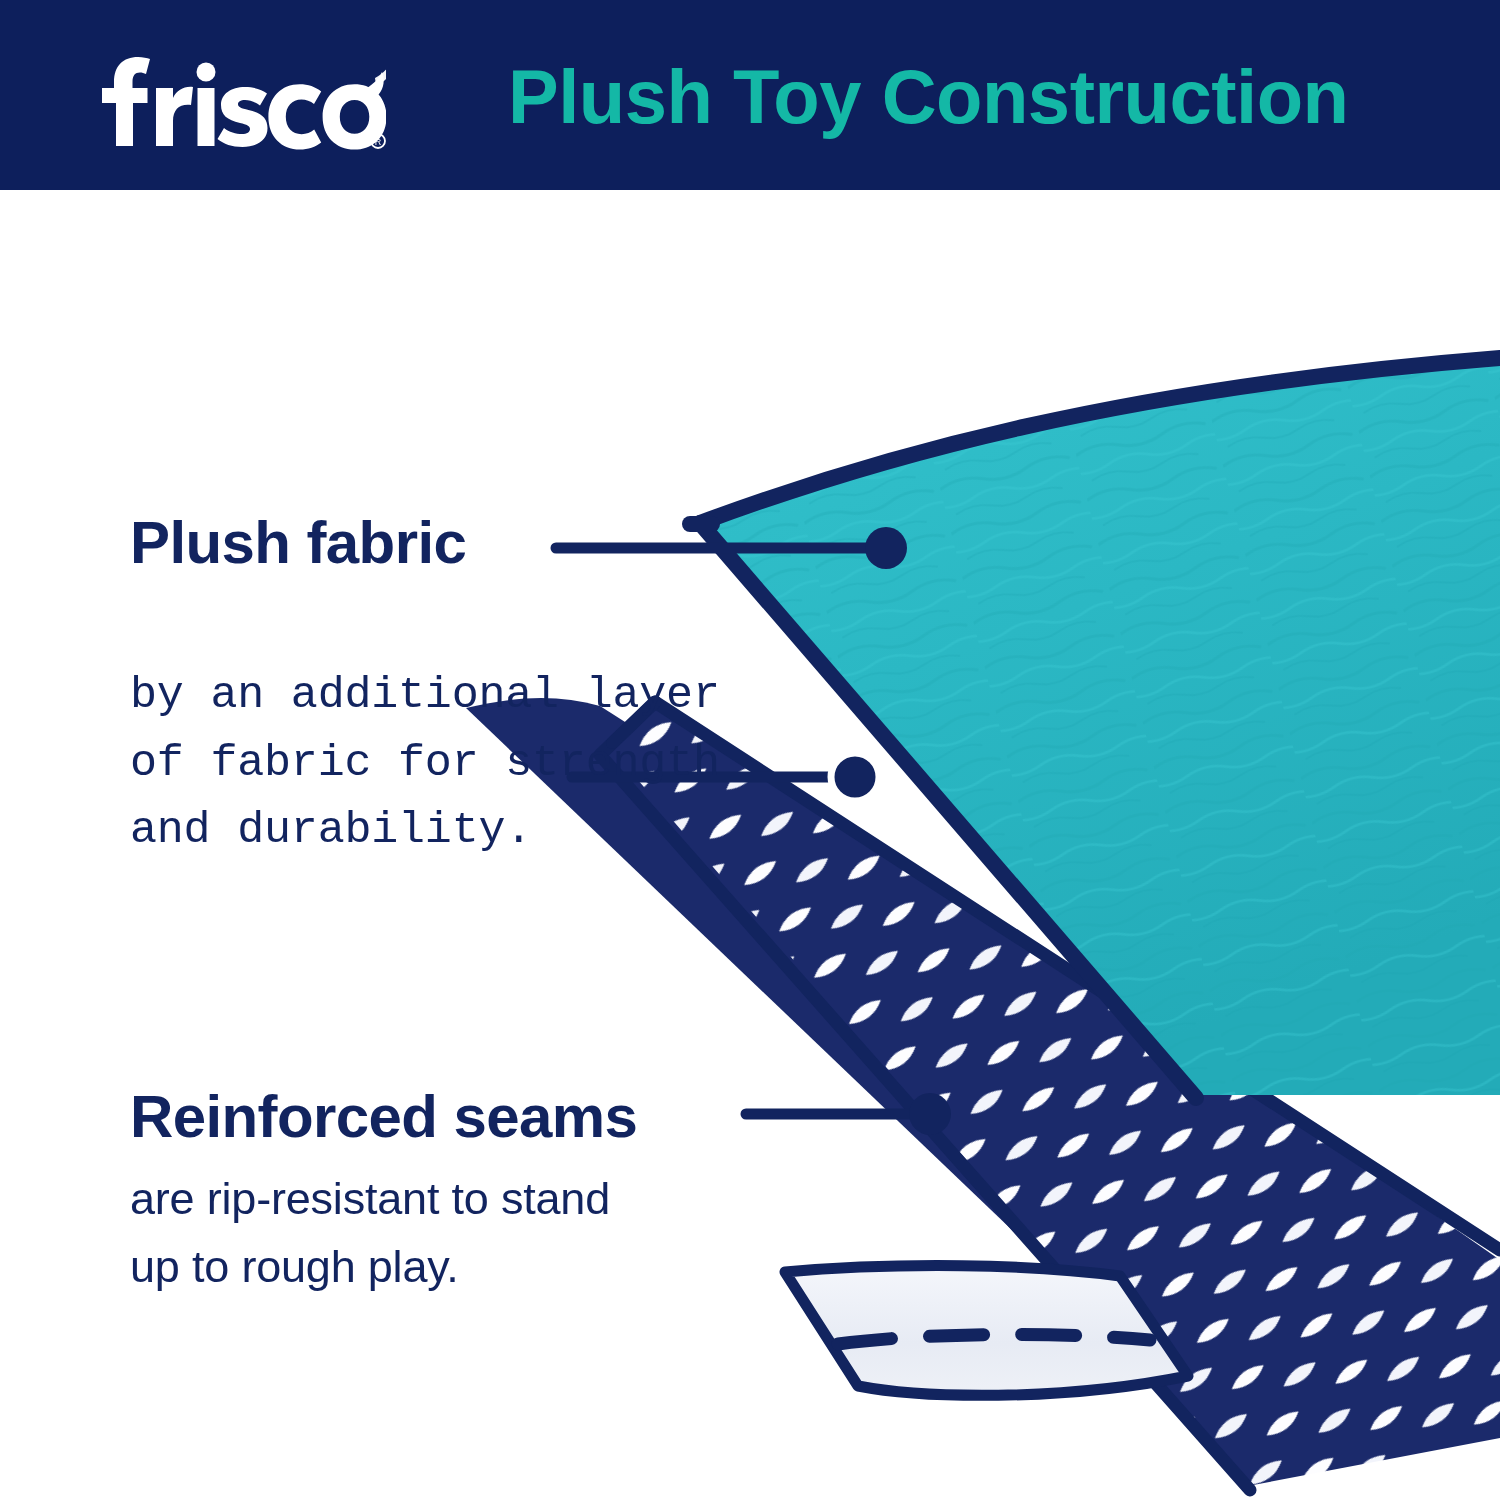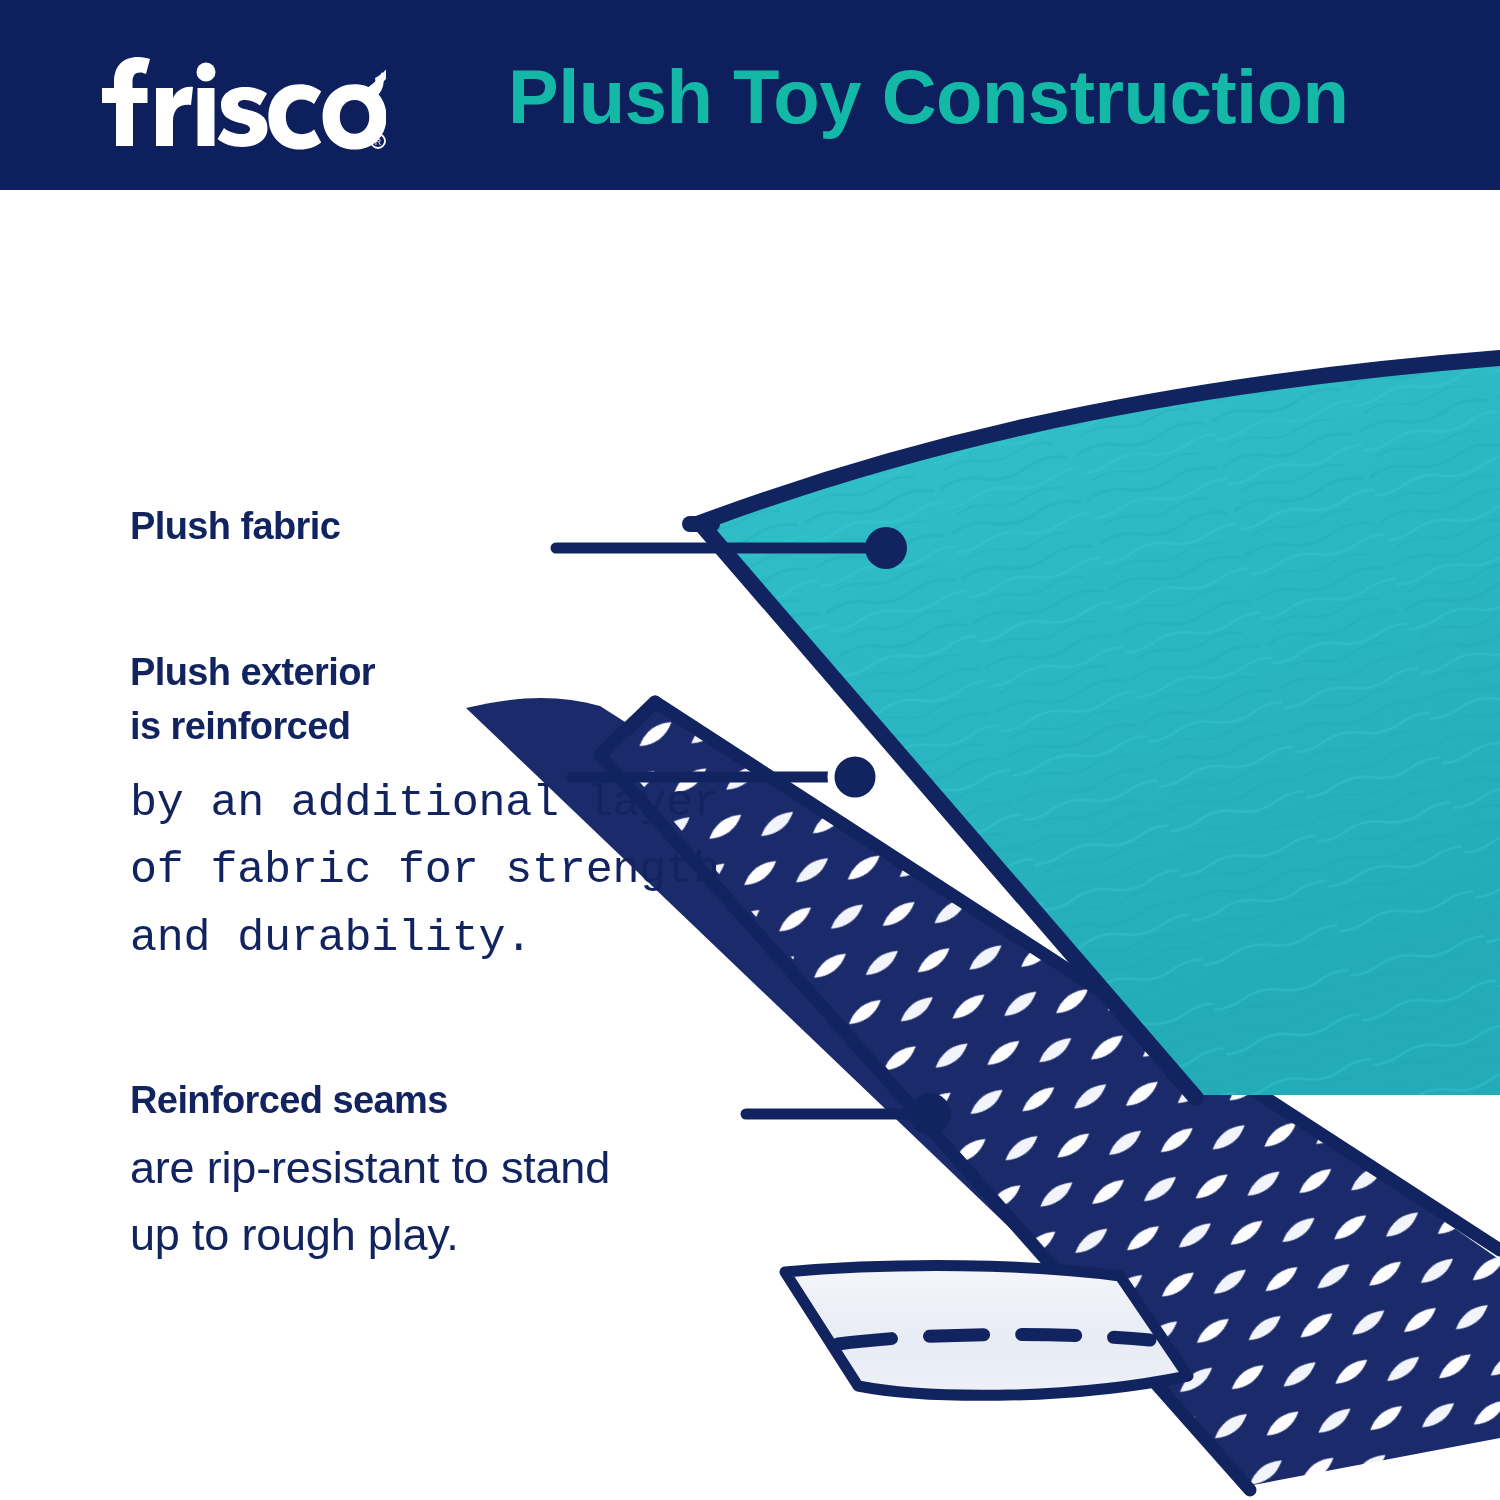--- a/index.html
+++ b/index.html
@@ -61,21 +61,21 @@
   }
 
   
   .callout {
     position: absolute;
     color: #12245f;
   }
   .callout-heading {
     font-family: "Liberation Sans", sans-serif;
     font-weight: bold;
-    font-size: 38px;
+    font-size: 60px;
     line-height: 1.42;
     letter-spacing: -0.6px;
     margin: 0;
     white-space: pre-line;
   }
   .callout-body {
     font-family: "Liberation Sans", sans-serif;
     font-weight: normal;
     font-size: 45px;
     line-height: 1.50;
@@ -283,22 +283,20 @@
         <path d="M655 512 L612 553" fill="none" stroke="#12245f" stroke-width="12" stroke-linecap="round"></path>
       </g>
     </svg>
   </div>
 
   <div class="callout" id="callout-plush-fabric">
     <div class="callout-heading">Plush fabric</div>
   </div>
 
   <div class="callout" id="callout-plush-exterior">
-    <div class="callout-heading">Plush exterior
-is reinforced</div>
     <div class="callout-body">by an additional layer
 of fabric for strength
 and durability.</div>
   </div>
 
   <div class="callout" id="callout-reinforced-seams">
     <div class="callout-heading">Reinforced seams</div>
     <div class="callout-body">are rip-resistant to stand
 up to rough play.</div>
   </div>

